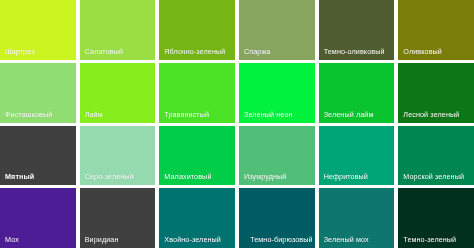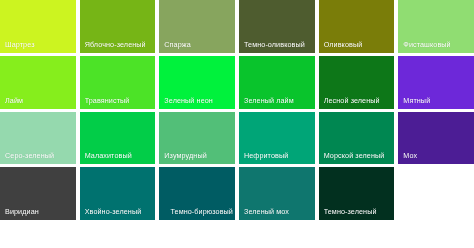--- a/index.html
+++ b/index.html
@@ -4,21 +4,21 @@
 <title>Color Palette</title>
 <style>
   * { margin:0; padding:0; box-sizing:border-box; }
   html, body {
     width:474px; height:248px;
     background:#ffffff;
     font-family:"Liberation Sans", sans-serif;
     overflow:hidden;
   }
   #palette-grid {
-    width:474px; height:220px;
+    width:474px; height:248px;
     display:grid;
     grid-template-columns:repeat(6, 1fr);
     grid-template-rows:repeat(4, 1fr);
     gap:3px 4px;
     background:#ffffff;
   }
   .swatch {
     position:relative;
     overflow:hidden;
     display:block;
@@ -38,20 +38,23 @@
     font-family:"Liberation Sans", sans-serif;
   }
 </style>
 </head>
 <body>
 
 <div id="palette-grid" style="grid-template-columns: repeat(6, 1fr); grid-template-rows: repeat(4, 1fr); background: rgb(255, 255, 255);">
     <div class="swatch" style="background: rgb(204, 244, 32);">
       <span class="swatch-label" style="color: rgb(255, 255, 255);">Шартрез</span>
     </div>
+    <div class="swatch" style="background: rgb(154, 222, 68);">
+      <span class="swatch-label" style="color: rgb(255, 255, 255);">Салатовый</span>
+    </div>
     <div class="swatch" style="background: rgb(118, 181, 22);">
       <span class="swatch-label" style="color: rgb(255, 255, 255);">Яблочно-зеленый</span>
     </div>
     <div class="swatch" style="background: rgb(135, 165, 94);">
       <span class="swatch-label" style="color: rgb(255, 255, 255);">Спаржа</span>
     </div>
     <div class="swatch" style="background: rgb(78, 92, 47);">
       <span class="swatch-label" style="color: rgb(255, 255, 255);">Темно-оливковый</span>
     </div>
     <div class="swatch" style="background: rgb(122, 125, 9);">
@@ -68,21 +71,21 @@
     </div>
     <div class="swatch" style="background: rgb(0, 242, 60);">
       <span class="swatch-label" style="color: rgb(255, 255, 255);">Зеленый неон</span>
     </div>
     <div class="swatch" style="background: rgb(9, 196, 44);">
       <span class="swatch-label" style="color: rgb(255, 255, 255);">Зеленый лайм</span>
     </div>
     <div class="swatch" style="background: rgb(13, 119, 24);">
       <span class="swatch-label" style="color: rgb(255, 255, 255);">Лесной зеленый</span>
     </div>
-    <div class="swatch" style="background: #6d28d9;">
+    <div class="swatch" style="background: #404040; font-weight: bold;">
       <span class="swatch-label" style="color: rgb(255, 255, 255);">Мятный</span>
     </div>
     <div class="swatch" style="background: rgb(149, 217, 174);">
       <span class="swatch-label" style="color: rgb(255, 255, 255);">Серо-зеленый</span>
     </div>
     <div class="swatch" style="background: rgb(2, 205, 72);">
       <span class="swatch-label" style="color: rgb(255, 255, 255);">Малахитовый</span>
     </div>
     <div class="swatch" style="background: rgb(82, 191, 120);">
       <span class="swatch-label" style="color: rgb(255, 255, 255);">Изумрудный</span>

